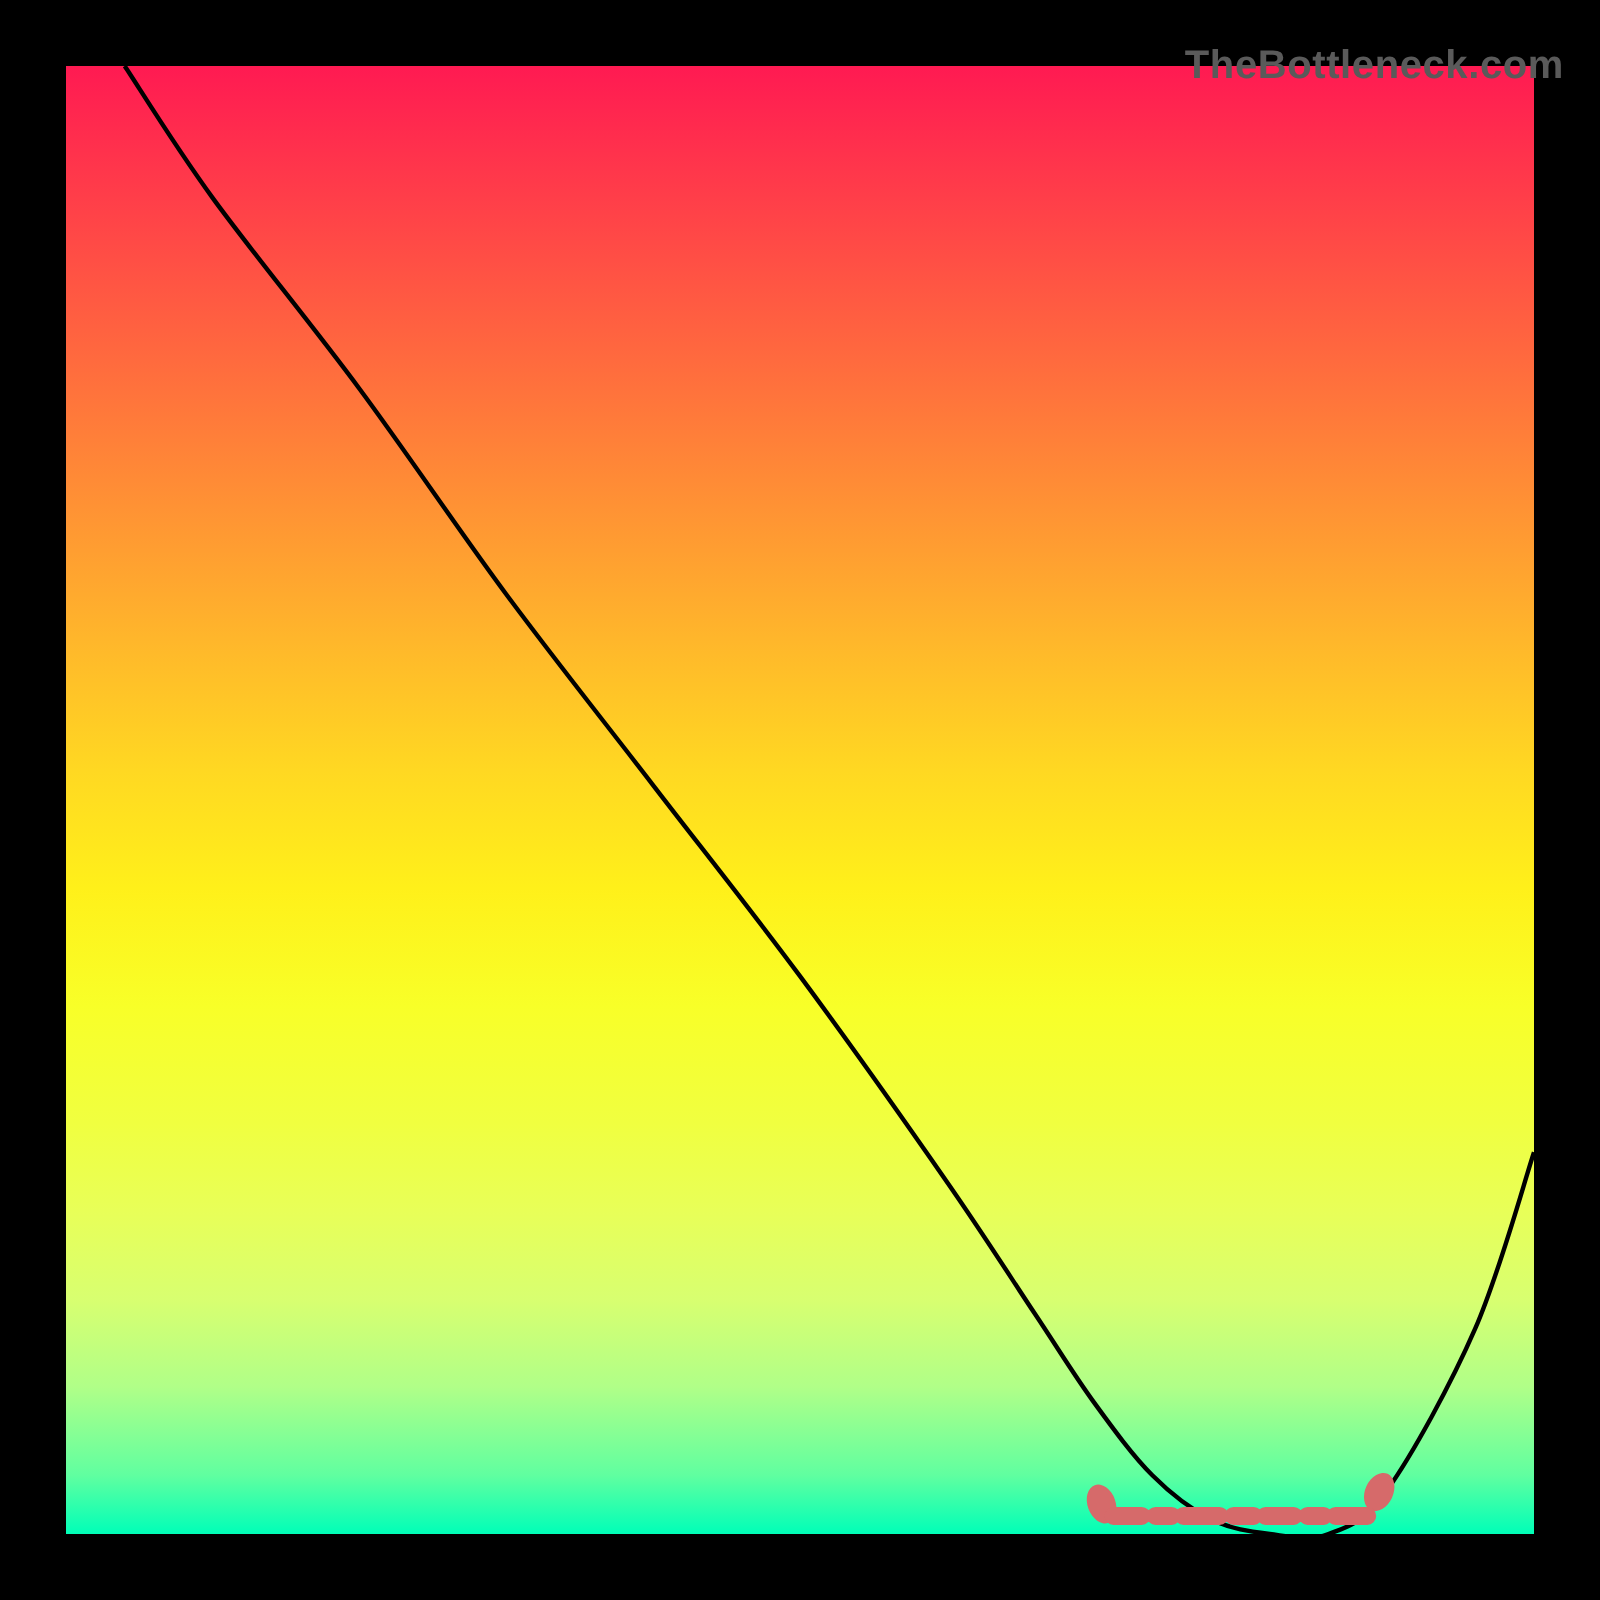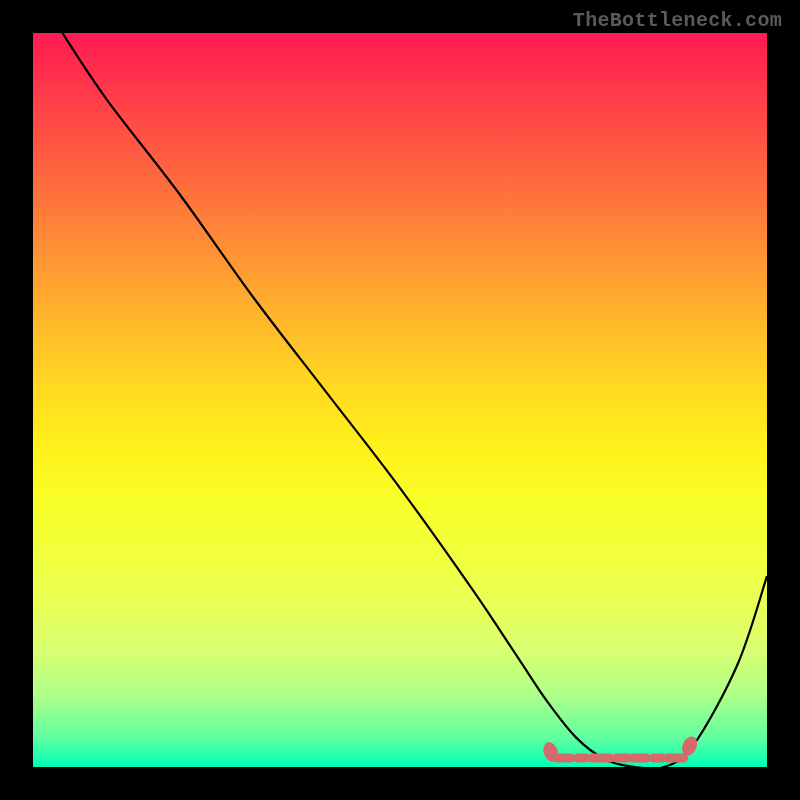--- a/index.html
+++ b/index.html
@@ -6,28 +6,27 @@
   body {
     width: 800px;
     height: 800px;
     background: #000;
     position: relative;
     font-family: Arial, sans-serif;
     overflow: hidden;
   }
   .watermark {
     position: absolute;
-    top: 9px;
+    top: 22px;
     right: 18px;
     color: #5a5a5a;
     font-size: 20px;
     font-weight: bold;
     letter-spacing: 0.3px;
     z-index: 10;
-    font-family: Liberation Mono, monospace;
   }
   .plot-area {
     position: absolute;
     left: 33px;
     top: 33px;
     width: 734px;
     height: 734px;
     background: linear-gradient(to bottom,
       #ff1a52 0%,
       #ff3a4a 8%,

